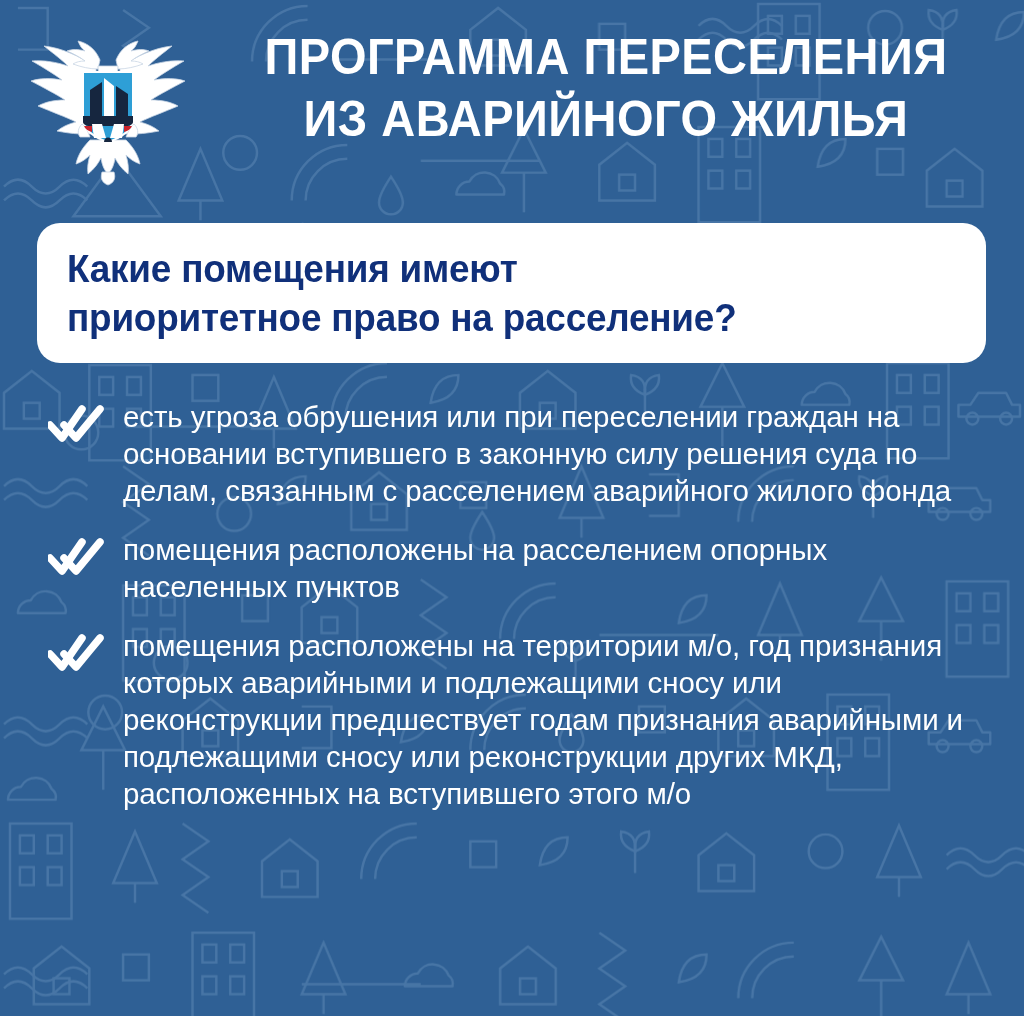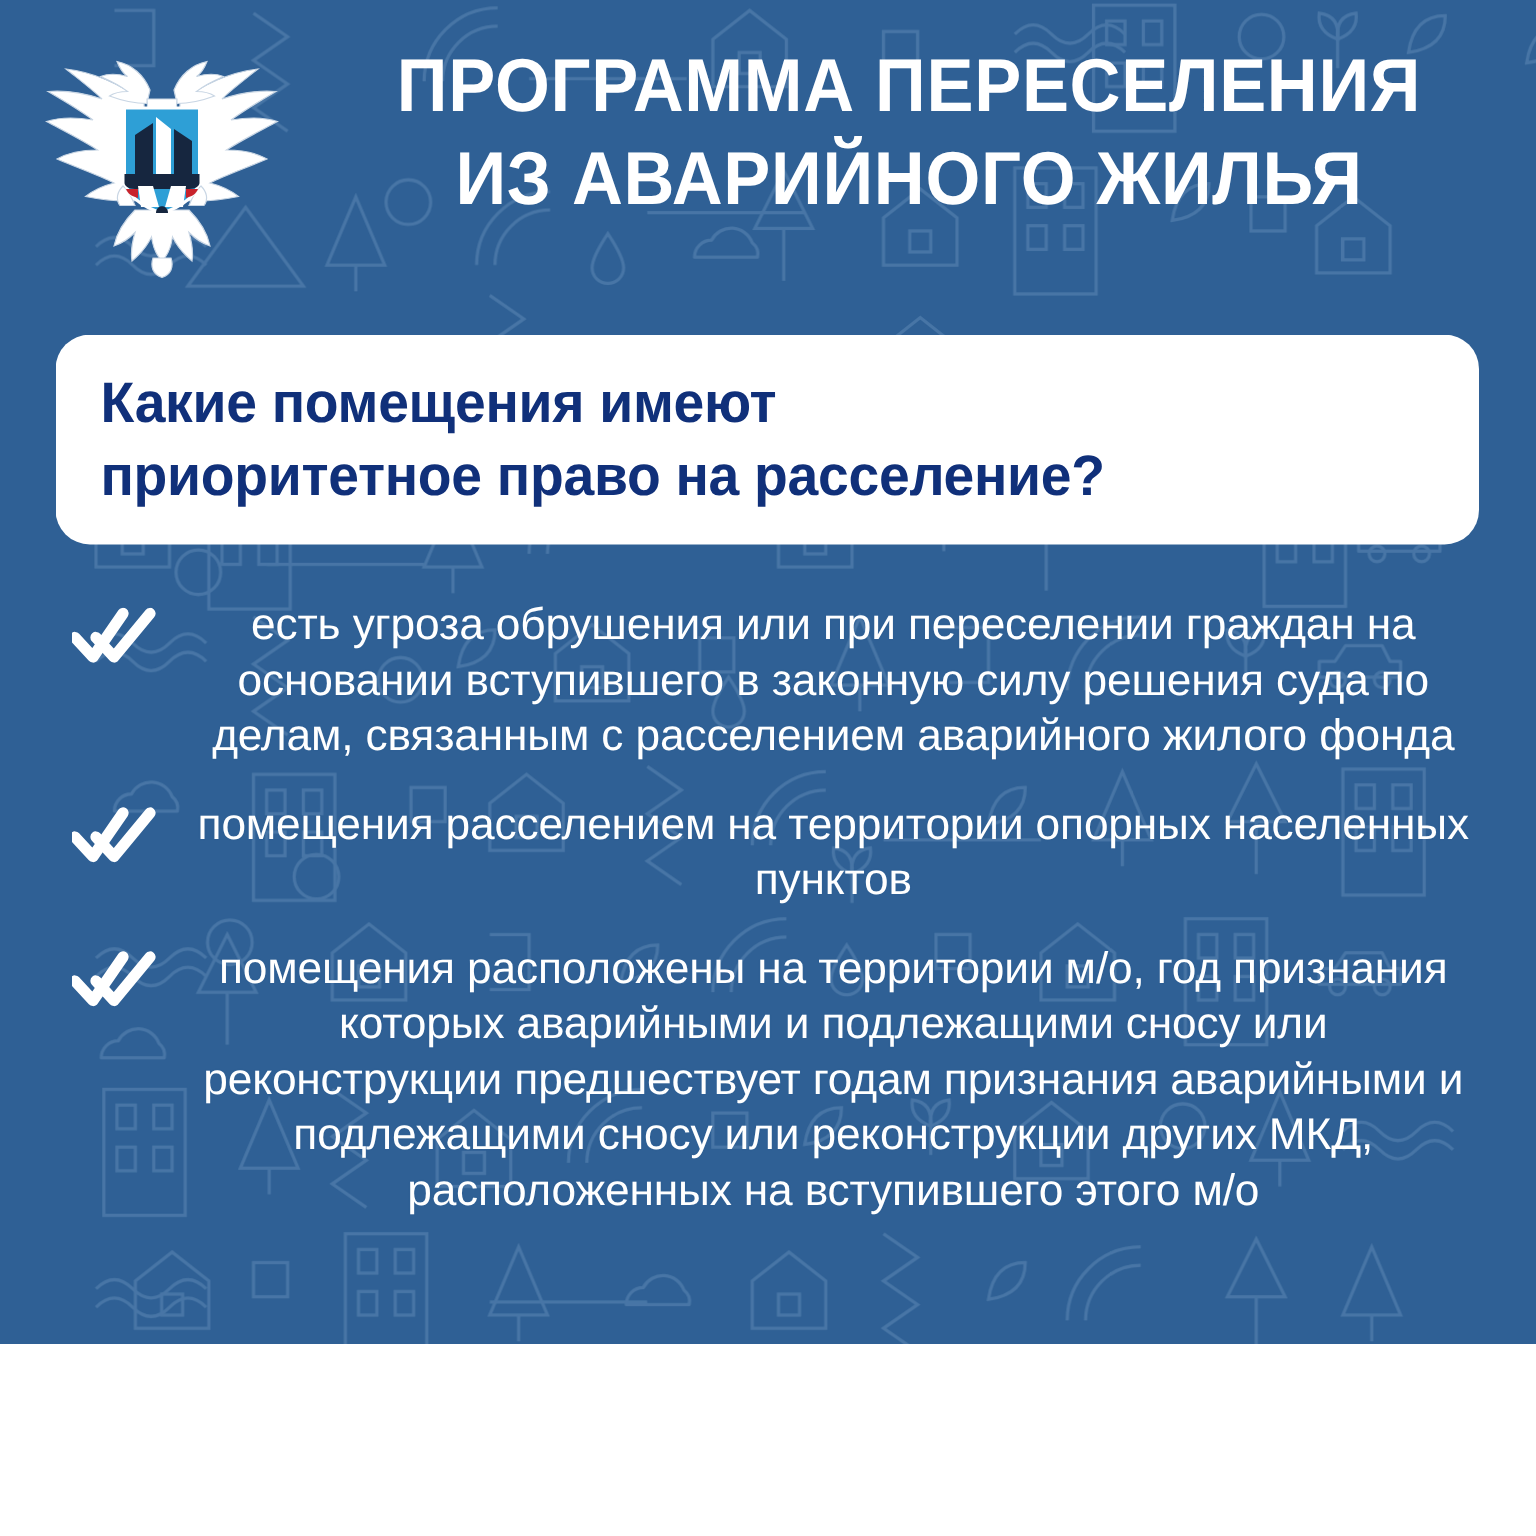--- a/index.html
+++ b/index.html
@@ -4,21 +4,21 @@
 <title>Программа переселения из аварийного жилья</title>
 <style>
   html, body {
     margin: 0;
     padding: 0;
     background: #ffffff;
   }
   #poster {
     position: relative;
     width: 1024px;
-    height: 896px;
+    height: 1016px;
     overflow: hidden;
     background: #2f6095;
     font-family: "Liberation Sans", "DejaVu Sans", sans-serif;
     -webkit-font-smoothing: antialiased;
   }
 
   
   #bg-pattern {
     position: absolute;
     inset: 0;
@@ -90,21 +90,20 @@
     position: absolute;
     left: 48px;
     top: 398px;
     width: 940px;
   }
   .bullet-item {
     position: relative;
     display: block;
     padding-left: 75px;
     margin-bottom: 22px;
-    text-align: center;
   }
   .check-icon {
     position: absolute;
     left: 0;
     top: 7px;
     width: 56px;
     height: 38px;
   }
   .bullet-text {
     display: block;
@@ -386,21 +385,21 @@
       </svg>
       <span class="bullet-text">есть угроза обрушения или при переселении граждан на основании вступившего в законную силу решения суда по делам, связанным с расселением аварийного жилого фонда</span>
     </div>
 
 
     <div class="bullet-item">
       <svg class="check-icon" viewBox="0 0 56 38" xmlns="http://www.w3.org/2000/svg" aria-hidden="true">
         <path d="M2 20 L14 33 L34 4" fill="none" stroke="#ffffff" stroke-width="7.5" stroke-linecap="round" stroke-linejoin="round"></path>
         <path d="M16 20 L28 33 L52 4" fill="none" stroke="#ffffff" stroke-width="7.5" stroke-linecap="round" stroke-linejoin="round"></path>
       </svg>
-      <span class="bullet-text">помещения расселением на территории опорных населенных пунктов</span>
+      <span class="bullet-text">помещения расположены на расселением опорных населенных пунктов</span>
     </div>
 
     <div class="bullet-item">
       <svg class="check-icon" viewBox="0 0 56 38" xmlns="http://www.w3.org/2000/svg" aria-hidden="true">
         <path d="M2 20 L14 33 L34 4" fill="none" stroke="#ffffff" stroke-width="7.5" stroke-linecap="round" stroke-linejoin="round"></path>
         <path d="M16 20 L28 33 L52 4" fill="none" stroke="#ffffff" stroke-width="7.5" stroke-linecap="round" stroke-linejoin="round"></path>
       </svg>
       <span class="bullet-text">помещения расположены на территории м/о, год признания которых аварийными и подлежащими сносу или реконструкции предшествует годам признания аварийными и подлежащими сносу или реконструкции других МКД, расположенных на вступившего этого м/о</span>
     </div>
 

